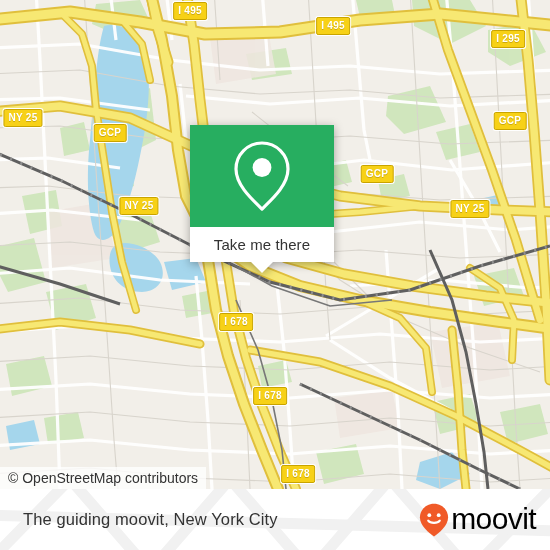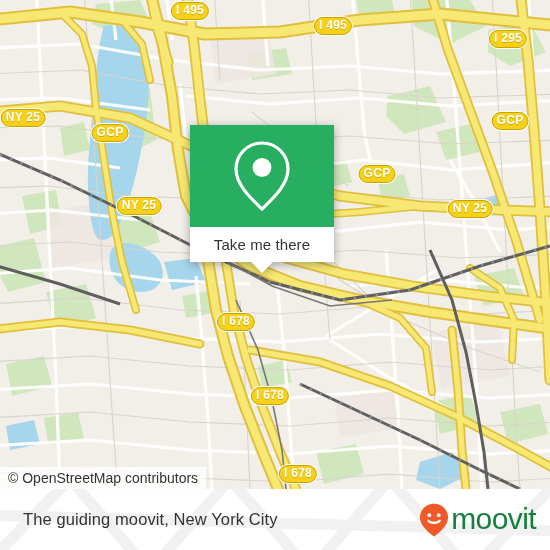--- a/index.html
+++ b/index.html
@@ -38,26 +38,26 @@
     left: 0;
     top: 0;
     display: block;
   }
 
   
   .shield {
     position: absolute;
     background: #f7d117;
     border: 1px solid #c9a400;
-    border-radius: 9px;
+    border-radius: 2px;
     box-shadow: 0 0 0 1px #ffffff;
     color: #ffffff;
     font-family: "Liberation Sans", sans-serif;
     font-weight: bold;
-    font-size: 12px;
+    font-size: 10px;
     line-height: 13px;
     padding: 1px 4px 2px 4px;
     white-space: nowrap;
     letter-spacing: 0.3px;
     text-shadow: 0 1px 0 rgba(120,95,0,0.35);
     transform: translate(-50%, -50%);
   }
 
   
   #popup {
@@ -150,21 +150,21 @@
     position: absolute;
     right: 14px;
     top: 0;
     height: 61px;
     display: flex;
     align-items: center;
     gap: 2px;
   }
   #brand-mark { display: block; }
   #brand-name {
-    color: #15803d;
+    color: #000000;
     font-size: 30px;
     font-family: "Liberation Sans", sans-serif;
     font-weight: normal;
     letter-spacing: -0.6px;
     line-height: 30px;
     padding-bottom: 2px;
   }
 </style>
 </head>
 <body>

